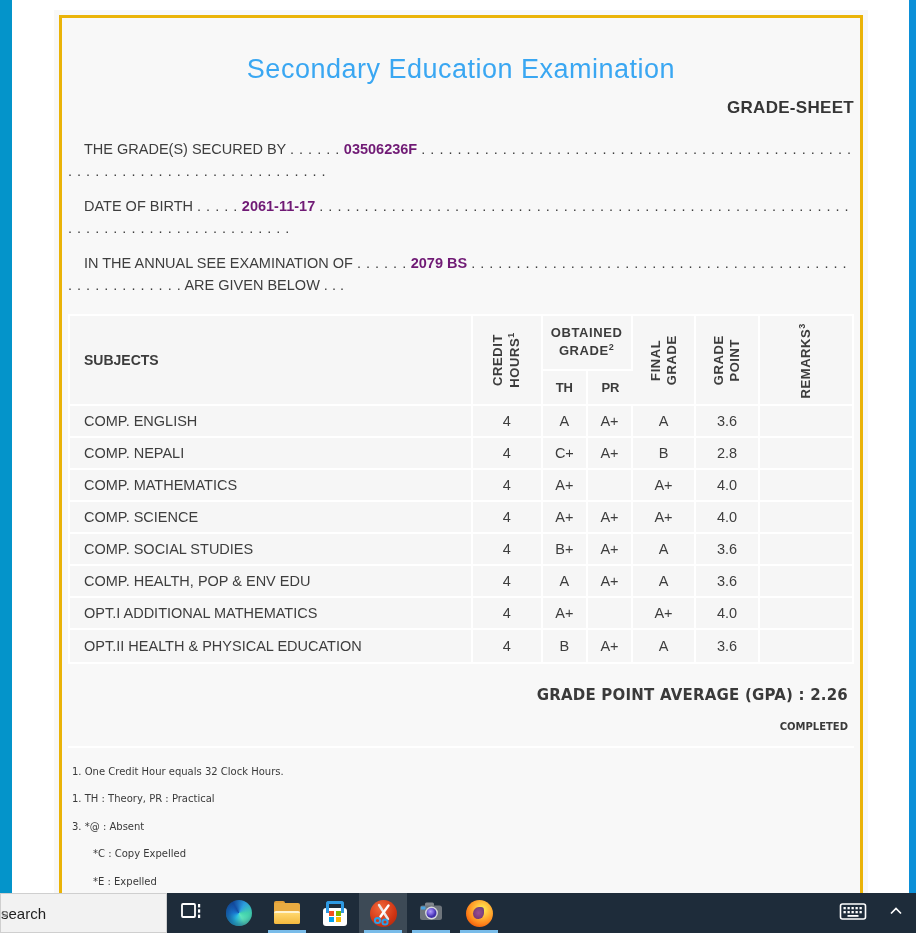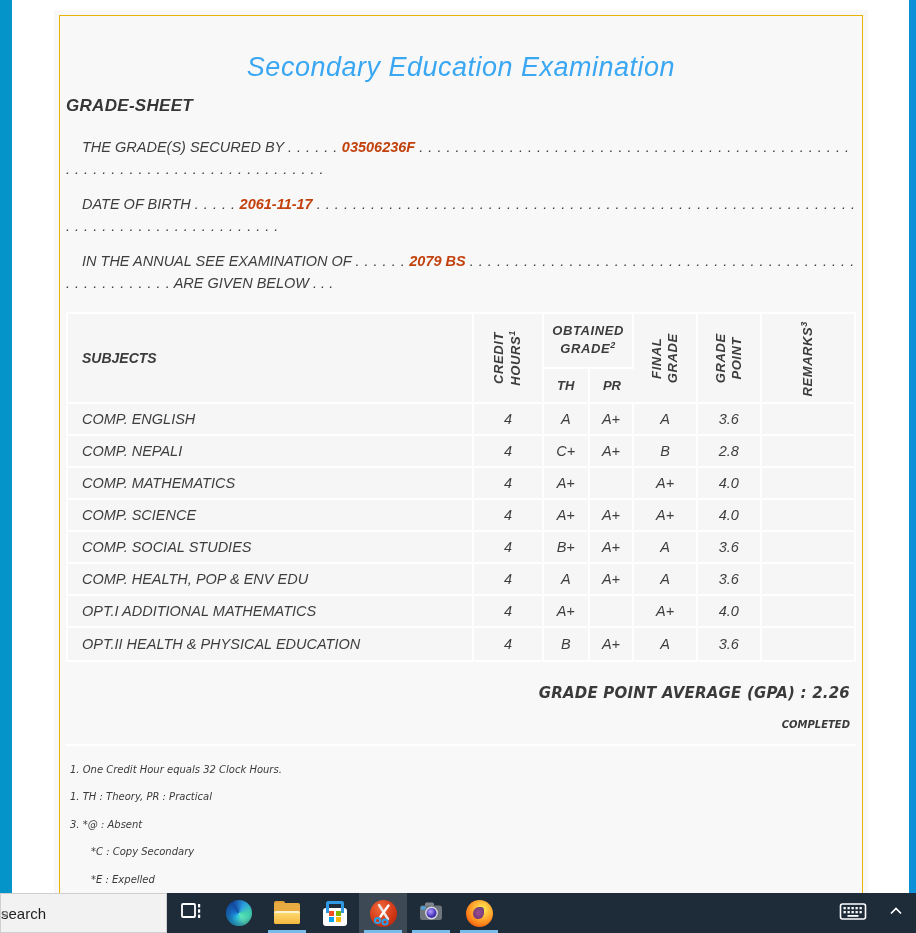--- a/index.html
+++ b/index.html
@@ -6,28 +6,28 @@
   html,body { width:916px; height:933px; overflow:hidden; background:#fff;
               font-family:"Liberation Sans", sans-serif; }
   .stage { position:relative; width:916px; height:933px; overflow:hidden; }
 
   
   .edge-bar-left  { position:absolute; left:0; top:0; width:12px; height:893px; background:#0494ca; }
   .edge-bar-right { position:absolute; left:909px; top:0; width:7px; height:893px; background:#0c90d8; }
 
   
   .card { position:absolute; left:54px; top:10px; width:814px; height:900px; background:#f8f8f8; }
-  .card-inner { position:absolute; inset:5px; border:1px solid #eab308; padding:36px 6px 0 6px;font-style:italic; }
+  .card-inner { position:absolute; inset:5px; border:3px solid #eab308; padding:36px 6px 0 6px; }
 
   .title { text-align:center; color:#3aa7f2; font-size:27px; font-weight:400; letter-spacing:.5px; line-height:30px; }
-  .subtitle { text-align:left; color:#363636; font-size:17px; font-weight:700; margin-top:14px; letter-spacing:.3px; }
+  .subtitle { text-align:right; color:#363636; font-size:17px; font-weight:700; margin-top:14px; letter-spacing:.3px; }
 
   .doc-lines { margin-top:20px; color:#3e3e3e; font-size:14.5px; }
   .doc-line { text-indent:16px; line-height:22px; margin-bottom:13px; word-break:break-word; }
-  .doc-line b { color:#c2410c; }
+  .doc-line b { color:#701a75; }
   .doc-line .dots { letter-spacing:.5px; }
 
   table.grades { width:100%; margin-top:18px; border-collapse:separate; border-spacing:0;
                  border:2px solid #fff; color:#3e3e3e; }
   table.grades th, table.grades td { background:#f6f6f6; border-right:2px solid #fff; border-bottom:2px solid #fff; }
   table.grades th:last-child, table.grades td:last-child { border-right:none; }
   table.grades tr:last-child td { border-bottom:none; }
   th.subjects { text-align:left; padding-left:14px; font-size:14px; font-weight:700; color:#3c3c3c; }
   th.vert-cell { height:90px; text-align:center; vertical-align:middle; }
   .vert { display:inline-block; transform:rotate(-90deg); font-weight:700; font-size:13px;
@@ -242,21 +242,21 @@
         <span>2.26</span>
       </div>
       <div class="status-line">COMPLETED</div>
 
       <div class="sep"></div>
 
       <div class="footnotes">
         <div class="footnote">1. One Credit Hour equals 32 Clock Hours.</div>
         <div class="footnote">1. TH : Theory, PR : Practical</div>
         <div class="footnote">3. *@ : Absent</div>
-        <div class="footnote indent">*C : Copy Secondary</div>
+        <div class="footnote indent">*C : Copy Expelled</div>
         <div class="footnote indent">*E : Expelled</div>
       </div>
 
     </div>
   </div>
 
   <div class="taskbar">
     <div class="search-box">
       <span class="mag"></span>
       <span>search</span>

